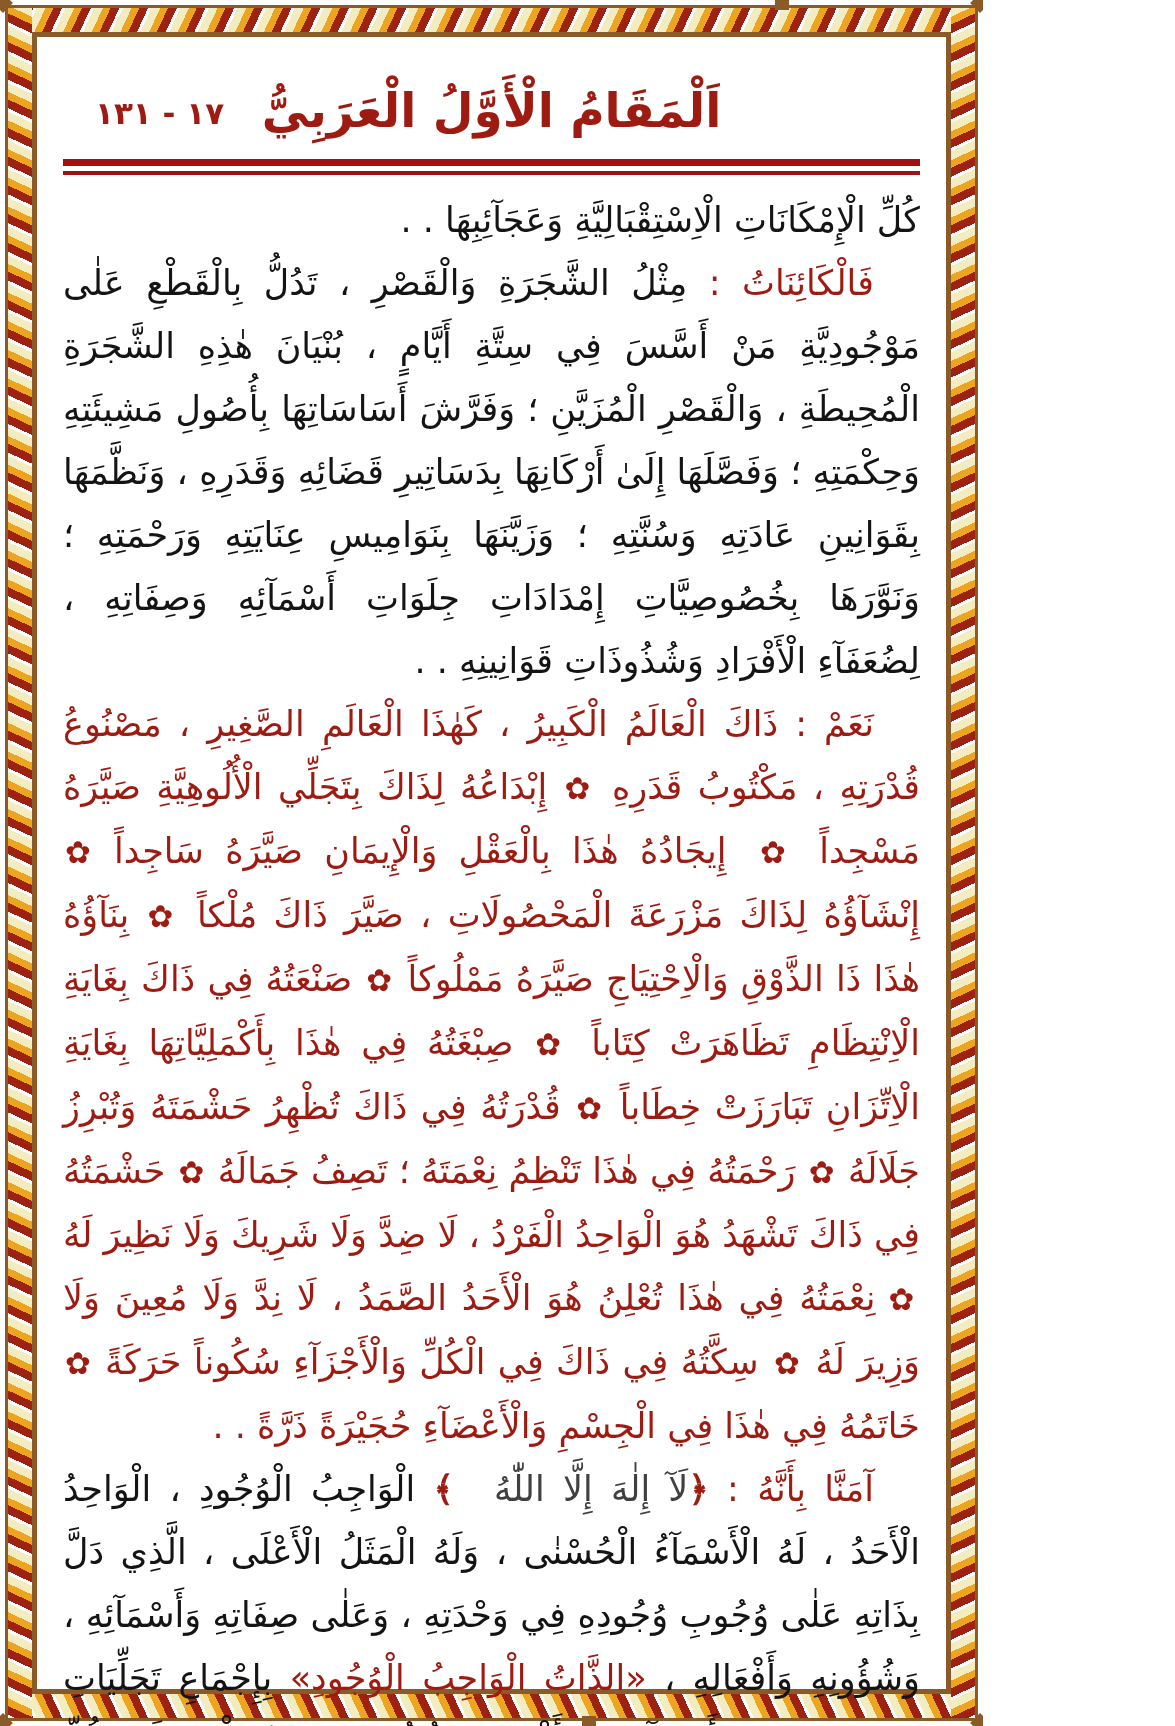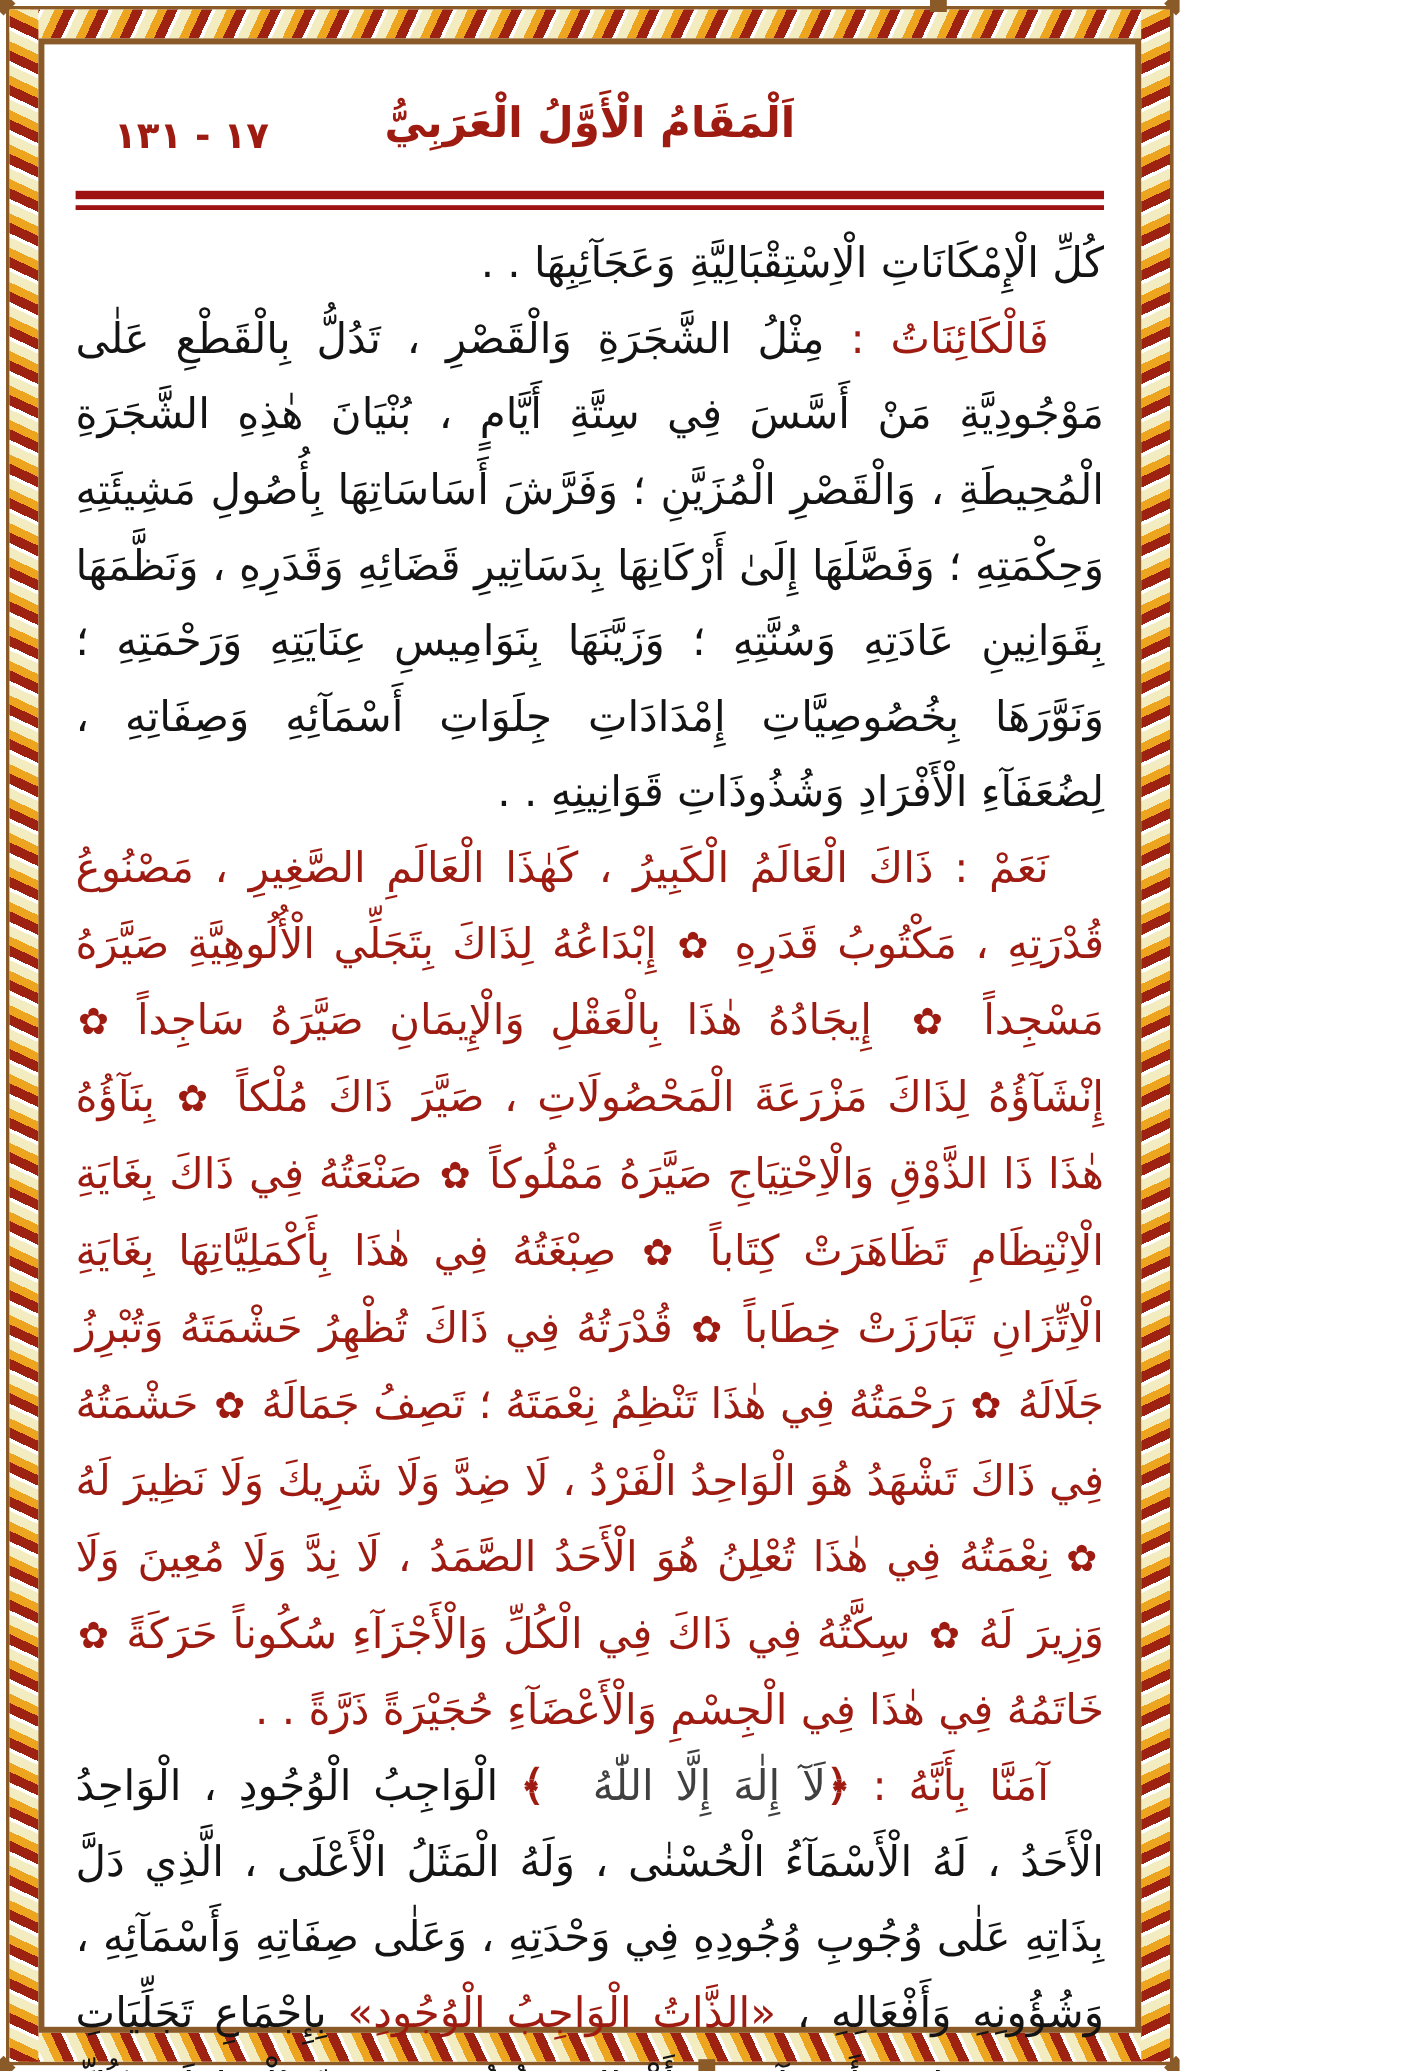--- a/index.html
+++ b/index.html
@@ -61,21 +61,21 @@
   }
   .header{position:relative;height:108px;}
   .page-number{
     position:absolute;left:32px;top:44px;
     direction:rtl;
     font-weight:bold;font-size:31px;color:#9e1b12;
     letter-spacing:2px;
   }
   .page-title{
     text-align:center;padding-top:32px;
-    font-weight:bold;font-size:35px;color:#9e1b12;
+    font-weight:bold;font-size:47px;color:#9e1b12;
   }
   .divider-thick{height:7px;background:#9e1212;}
   .divider-thin{height:4px;background:#9e1212;margin-top:5px;}
   
   .body-text{
     margin-top:14px;
     direction:rtl;
     text-align:justify;
     font-size:35px;
     line-height:63px;

